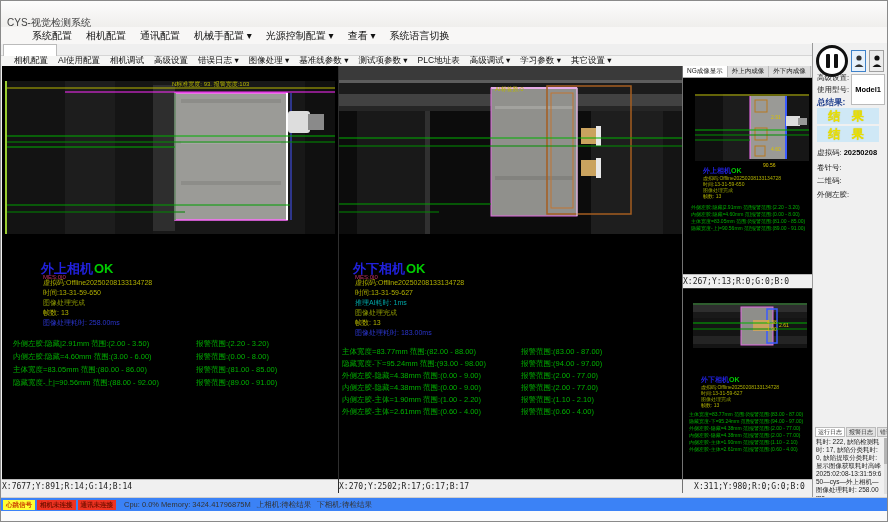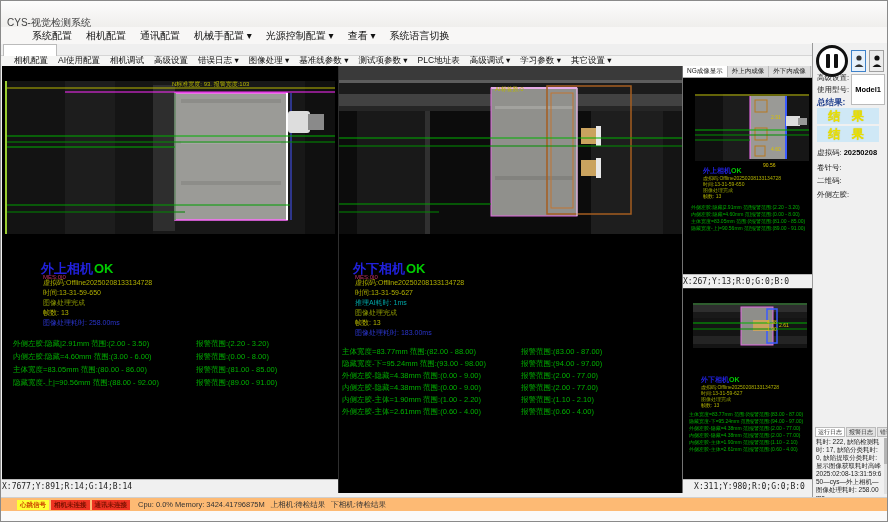--- a/index.html
+++ b/index.html
@@ -57,21 +57,21 @@
   .srow b{color:#000;}
   .result-label{position:absolute;left:4px;font-size:8.5px;font-weight:bold;color:#1a3a8a;}
   .resultbox{position:absolute;left:4px;width:62px;height:16px;background:#cfe8f6;color:#e8e000;
              font-weight:bold;font-size:12px;line-height:16px;text-align:center;letter-spacing:4px;text-shadow:0 0 1px #c8b400;}
   .logtabs{position:absolute;left:2px;display:flex;gap:1px;}
   .logtab{font-size:6px;line-height:8px;padding:0 2px;background:#e2e2e2;border:1px solid #bbb;color:#333;white-space:nowrap;}
   .logtext{position:absolute;left:3px;width:66px;font-size:6.5px;line-height:8px;color:#222;word-break:break-all;}
   .sscroll{position:absolute;right:1px;width:4px;background:#e0e0e0;}
   .sscroll .thumb{width:4px;height:26px;background:#b5b5b5;}
   
-  .statusbar{left:0;top:496px;width:888px;height:14px;background:#fdba74;border-top:1px solid #cfcfcf;display:flex;align-items:center;padding-left:16px;box-sizing:border-box;}
+  .statusbar{left:0;top:496px;width:888px;height:14px;background:#3b82f6;border-top:1px solid #cfcfcf;display:flex;align-items:center;padding-left:2px;box-sizing:border-box;}
   .badge{font-size:6.5px;font-weight:bold;line-height:10px;padding:0 3px;margin-right:2px;white-space:nowrap;}
   .badge.hb{background:#ffff33;color:#cc4400;}
   .badge.err{background:#ee3322;color:#7a1100;}
   .stext{font-size:7.5px;color:#333;margin-left:6px;white-space:nowrap;}
   .bottomstrip{left:0;top:510px;width:888px;height:12px;background:#fafafa;}
 </style>
 </head>
 <body>
 
 <div id="app">
@@ -235,20 +235,21 @@
     </div>
     <div class="meas" style="left:3px;top:329px;">
       <span class="l" style="width:179px">内侧左胶-主体=1.90mm 范围:(1.00 - 2.20)</span>
       <span>报警范围:(1.10 - 2.10)</span>
     </div>
     <div class="meas" style="left:3px;top:341px;">
       <span class="l" style="width:179px">外侧左胶-主体=2.61mm 范围:(0.60 - 4.00)</span>
       <span>报警范围:(0.60 - 4.00)</span>
     </div>
 
+    <div class="coordbar">X:270;Y:2502;R:17;G:17;B:17</div>
   </div>
 
   <div class="abs minicol">
 
     <div class="abs" style="left:0;top:0;width:129px;height:222px;background:#000;border-bottom:1px solid #333;">
       <div class="minitabs">
         <span class="minitab active">NG成像显示</span>
         <span class="minitab">外上内成像</span>
         <span class="minitab">外下内成像</span>
       </div>

